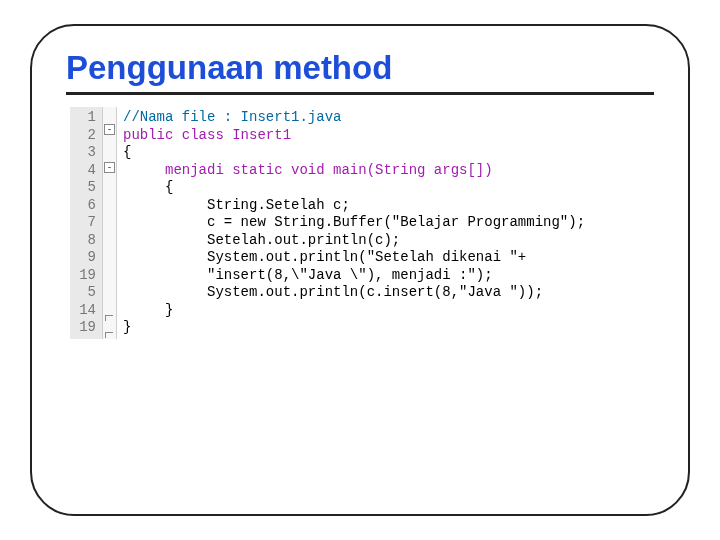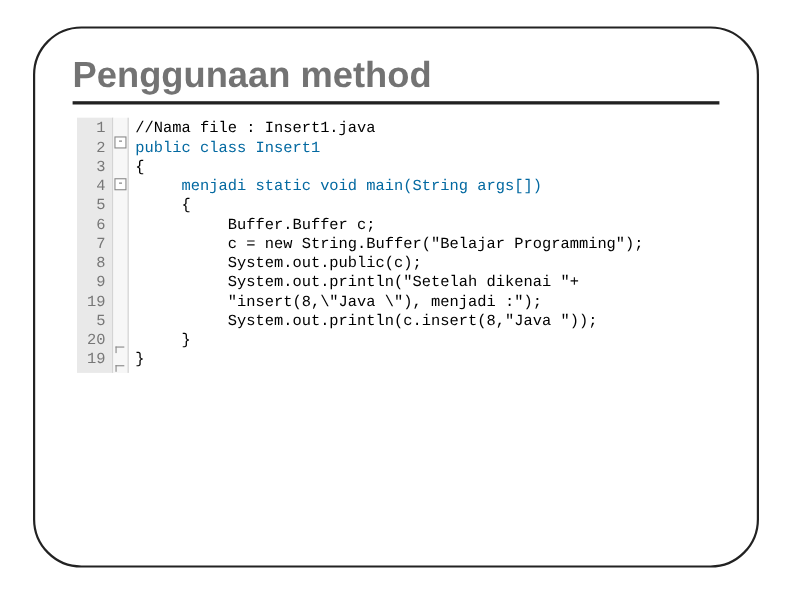--- a/index.html
+++ b/index.html
@@ -23,21 +23,21 @@
     padding: 24px 34px 28px 34px;
   }
   .title-wrap {
     border-bottom: 3px solid #222;
     padding-bottom: 6px;
     margin-bottom: 10px;
   }
   .title {
     font-size: 33px;
     font-weight: 700;
-    color: #737373;
+    color: #1d4ed8;
     line-height: 1.1;
     font-family: "Trebuchet MS", Verdana, Arial, sans-serif;
   }
   .code-area {
     display: flex;
     font-family: "Courier New", monospace;
     font-size: 14px;
     line-height: 1.25;
     color: #000;
     margin-top: 12px;
@@ -79,22 +79,22 @@
     height: 1px;
     border-top: 1px solid #888;
     border-left: 1px solid #888;
   }
   .fe12 { top: 208px; height: 6px; }
   .fe13 { top: 225px; height: 6px; }
   .code {
     padding: 2px 6px;
     white-space: pre;
   }
-  .comment { color: #000000; }
-  .kw { color: #0369a1; }
+  .comment { color: #0369a1; }
+  .kw { color: #a21caf; }
 </style>
 </head>
 <body>
 
 <div class="slide-frame">
   <div class="title-wrap">
     <div class="title">
       <span>Penggunaan method</span><br>
     </div>
   </div>
@@ -105,36 +105,36 @@
       <span class="ln">2</span>
       <span class="ln">3</span>
       <span class="ln">4</span>
       <span class="ln">5</span>
       <span class="ln">6</span>
       <span class="ln">7</span>
       <span class="ln">8</span>
       <span class="ln">9</span>
       <span class="ln">19</span>
       <span class="ln">5</span>
-      <span class="ln">20</span>
+      <span class="ln">14</span>
       <span class="ln">19</span>
     </div>
     <div class="fold-col">
       <div class="fold-mark fm1">-</div>
       <div class="fold-mark fm2">-</div>
       <div class="fold-end fe12"></div>
       <div class="fold-end fe13"></div>
     </div>
     <div class="code"><span class="comment">//Nama file : Insert1.java</span>
 <span class="kw">public class Insert1</span>
 <span>{</span>
 <span class="kw">     menjadi static void main(String args[])</span>
 <span>     {</span>
-<span>          Buffer.Buffer c;</span>
+<span>          String.Setelah c;</span>
 <span>          c = new String.Buffer("Belajar Programming");</span>
-<span>          System.out.public(c);</span>
+<span>          Setelah.out.println(c);</span>
 <span>          System.out.println("Setelah dikenai "+</span>
 <span>          "insert(8,\"Java \"), menjadi :");</span>
 <span>          System.out.println(c.insert(8,"Java "));</span>
 <span>     }</span>
 <span>}</span></div>
   </div>
 </div>
 
 </body></html>

